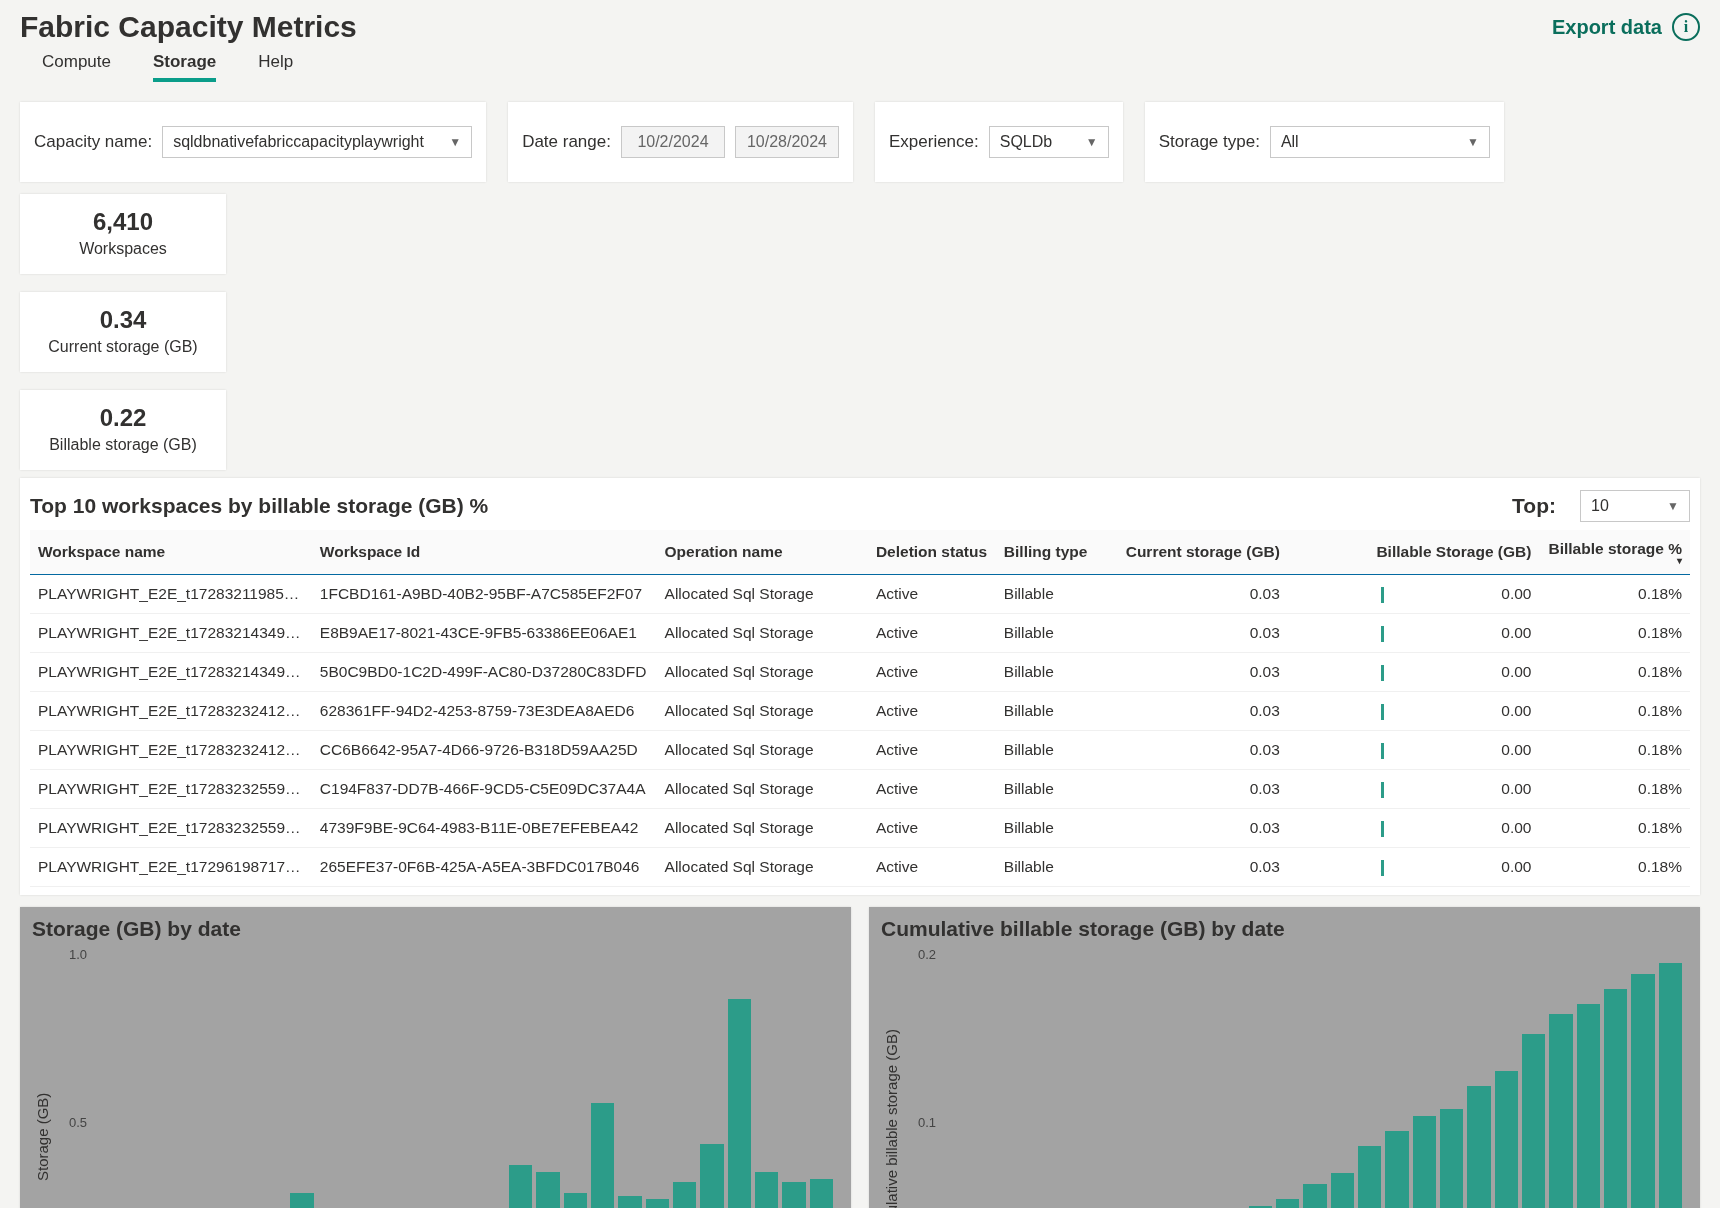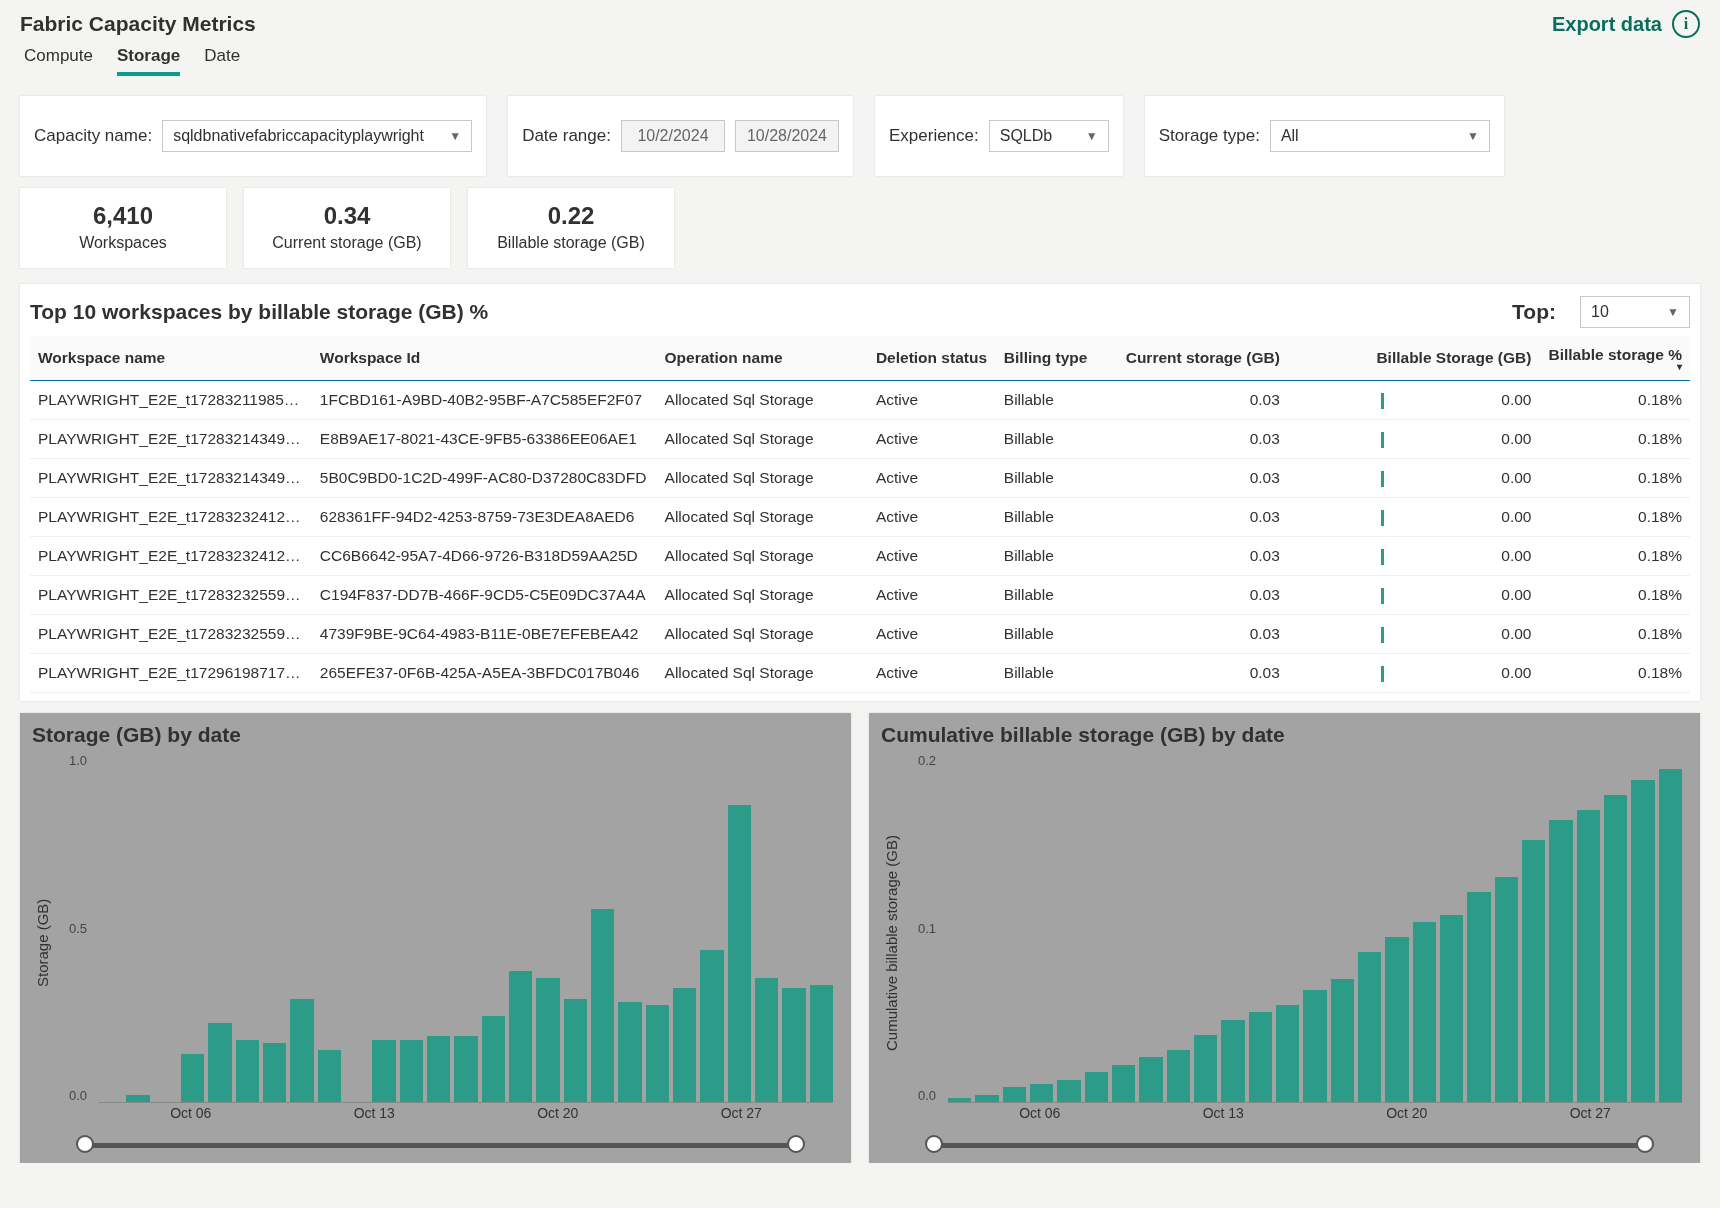--- a/index.html
+++ b/index.html
@@ -14,21 +14,21 @@
     background: #f4f4f2;
     padding: 0 20px;
   }
   .header-row {
     display: flex;
     justify-content: space-between;
     align-items: center;
     padding: 6px 0;
   }
   .title {
-    font-size: 21px;
+    font-size: 30px;
     font-weight: 600;
     color: #323130;
   }
   .export {
     display: flex;
     align-items: center;
     gap: 10px;
   }
   .export-link {
     color: #0a6e5c;
@@ -48,20 +48,21 @@
   }
   .tabs {
     display: flex;
     gap: 24px;
     padding: 0 0 6px 4px;
   }
   .tab {
     font-size: 17px;
     padding: 2px 0 6px 0;
     cursor: pointer;
+    margin-left: 18px;
   }
   .tab.active {
     font-weight: 600;
     border-bottom: 4px solid #0a9d8a;
   }
   .filter-row {
     display: flex;
     gap: 22px;
     padding: 14px 0 12px 0;
     align-items: center;
@@ -85,21 +86,22 @@
     align-items: center;
     justify-content: space-between;
     gap: 10px;
     min-height: 32px;
   }
   .dropdown .chev { color: #666; font-size: 12px; }
   .datebox { background: #f3f3f3; color: #666; width: 104px; justify-content: center;}
   .cards {
     display: flex;
     gap: 18px;
-    padding: 0 0 16px 0;
+    padding: 0 0 8px 0;
+    flex-direction: column;
   }
   .card {
     background: #fff;
     width: 206px;
     text-align: center;
     padding: 14px 0 16px 0;
     box-shadow: 0 0 2px rgba(0,0,0,0.12);
   }
   .card .val { font-size: 24px; font-weight: 600; }
   .card .lbl { font-size: 16px; margin-top: 4px;}
@@ -214,21 +216,21 @@
     <div class="title">Fabric Capacity Metrics</div>
     <div class="export">
       <span class="export-link">Export data</span>
       <span class="info-icon">i</span>
     </div>
   </div>
 
   <div class="tabs" id="tabs">
       <div class="tab">Compute</div>
       <div class="tab active">Storage</div>
-      <div class="tab">Date</div>
+      <div class="tab">Help</div>
     </div>
 
   <div class="filter-row">
     <div class="filter">
       <label>Capacity name:</label>
       <div class="dropdown" style="width:310px">
         <span>sqldbnativefabriccapacityplaywright</span>
         <span class="chev">▼</span>
       </div>
     </div>

